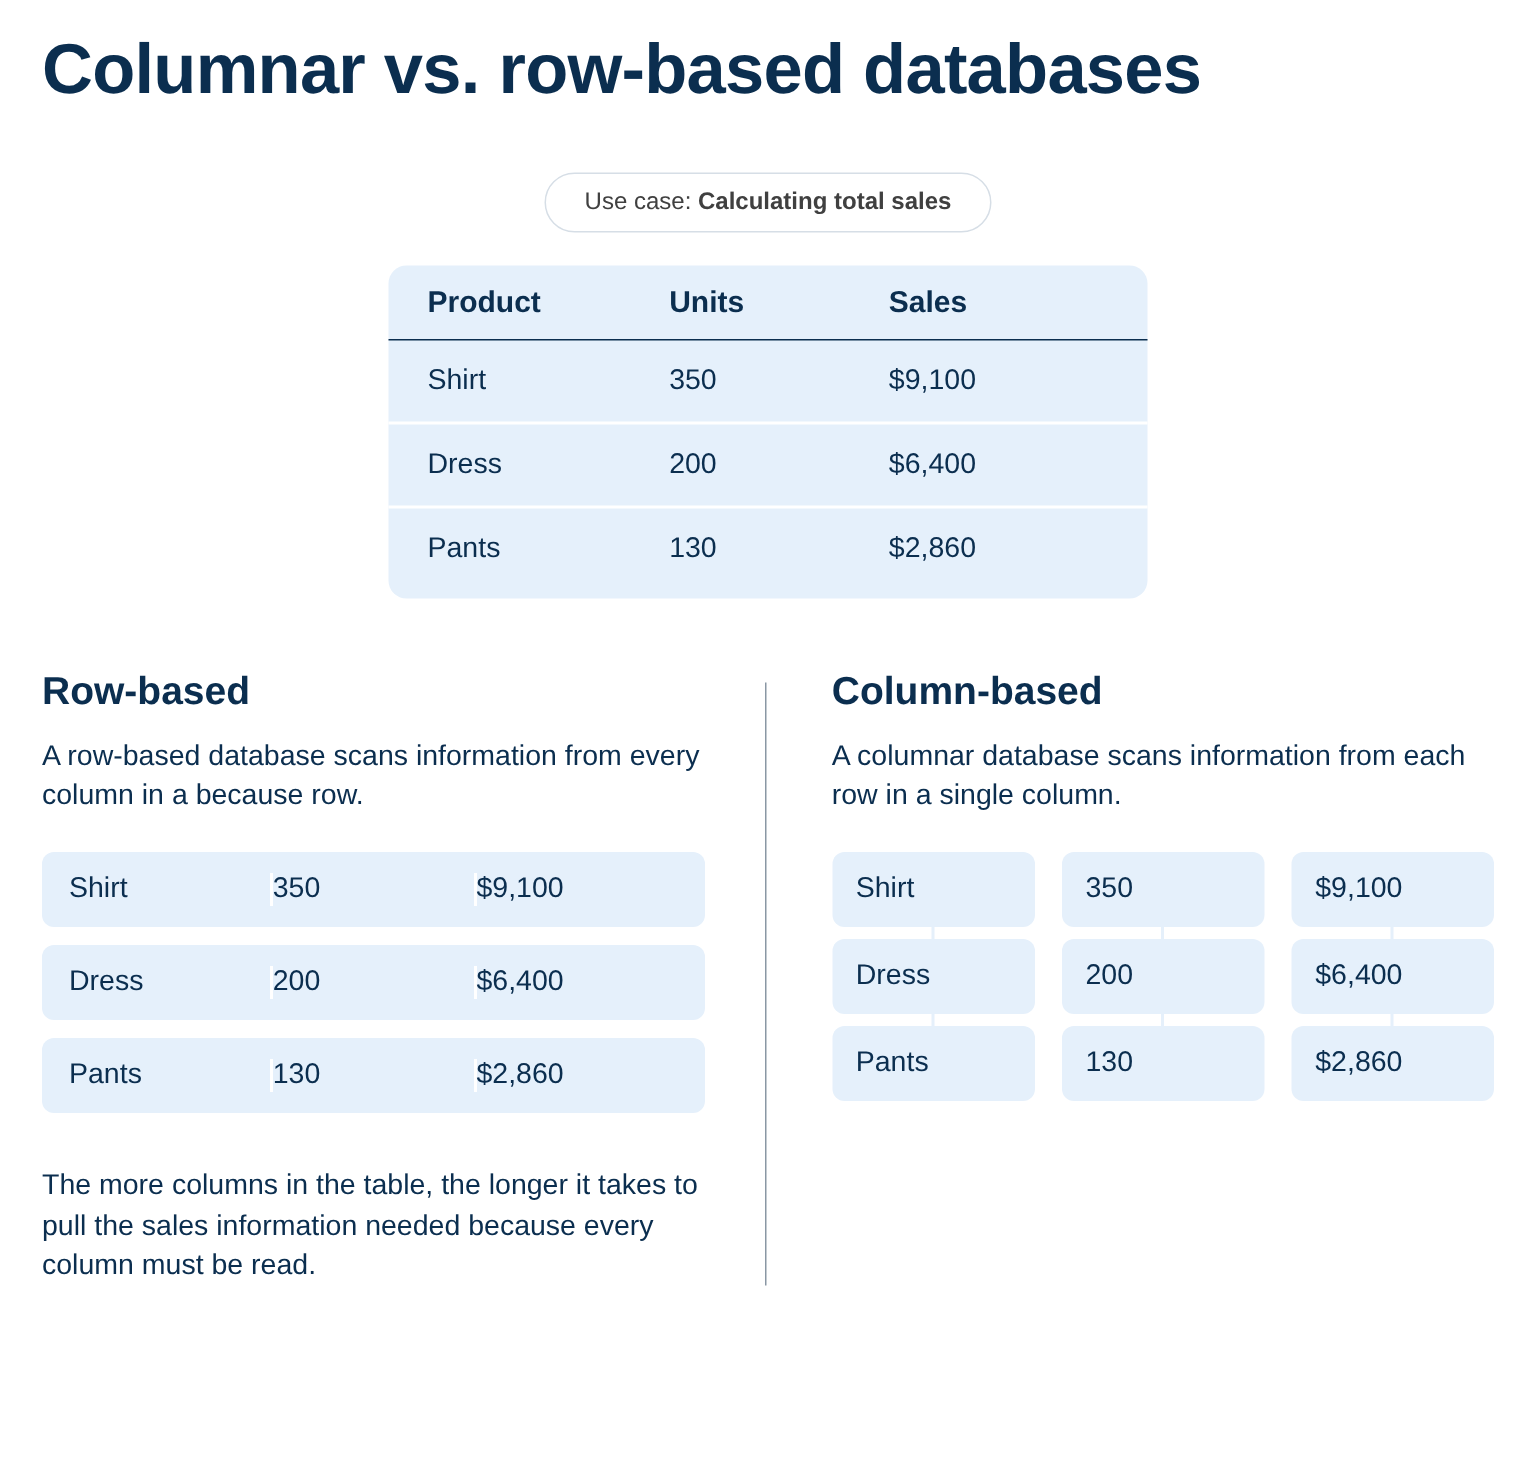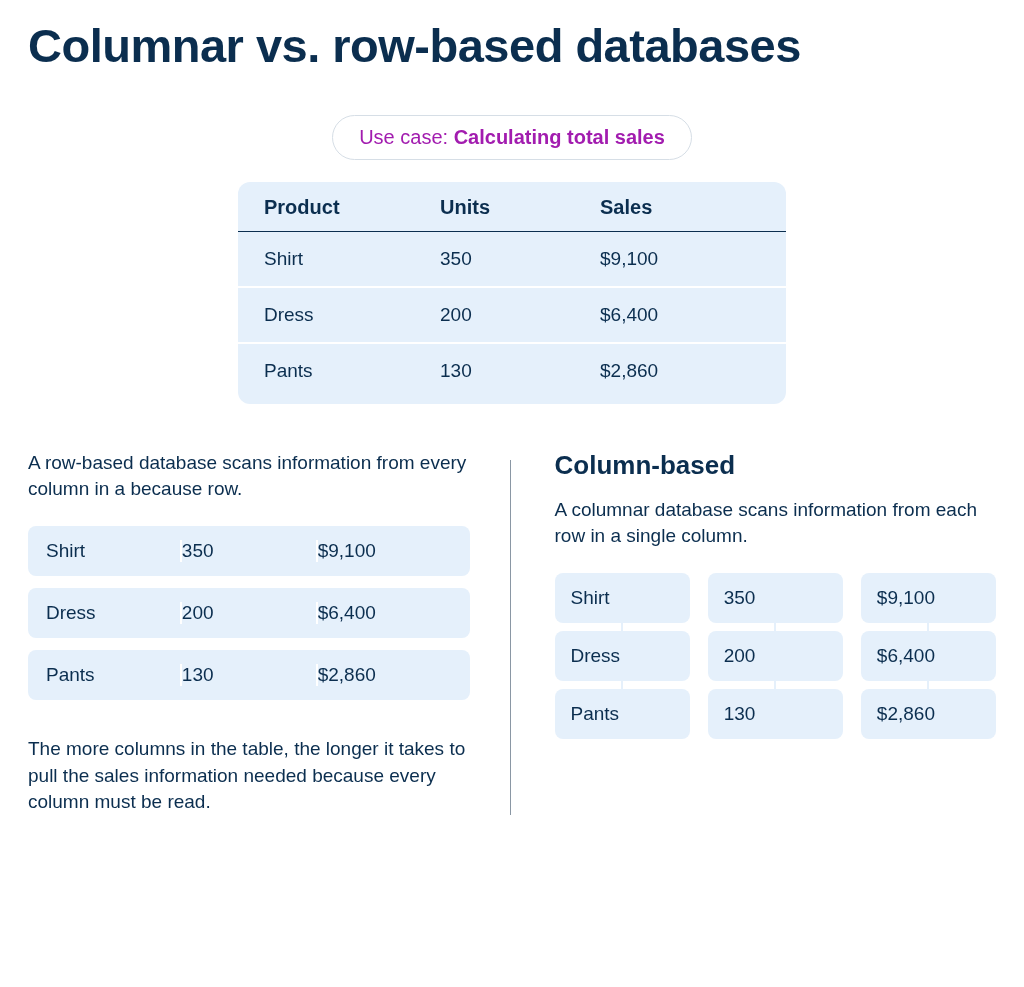--- a/index.html
+++ b/index.html
@@ -16,28 +16,28 @@
     color: #0b2e4f;
     letter-spacing: -0.5px;
     margin-bottom: 42px;
   }
   .usecase-container { display: flex; justify-content: center; }
   .usecase-pill {
     background: #ffffff;
     border: 1px solid #d6dee6;
     border-radius: 999px;
     padding: 10px 26px;
-    font-size: 20px;
-    color: #a21caf;
+    font-size: 16px;
+    color: #404040;
     margin-bottom: 22px;
   }
   .usecase-pill .bold { font-weight: 700; }
   .data-table-wrap { display:flex; justify-content:center; }
   .data-table {
-    width: 548px;
+    width: 506px;
     background: #e5f0fb;
     border-radius: 12px;
     padding: 14px 0 6px 0;
   }
   .data-table .head-row, .data-table .body-row {
     display:flex;
     padding: 0 26px;
   }
   .data-table .head-row { border-bottom: 1.5px solid #0b2e4f; padding-bottom: 12px; }
   .data-table .head-row .cell { font-weight: 700; font-size: 20px; color:#0b2e4f; }
@@ -132,20 +132,21 @@
     <div class="body-row">
       <div class="cell col-product">Pants</div>
       <div class="cell col-units">130</div>
       <div class="cell col-sales">$2,860</div>
     </div>
   </div>
 </div>
 
 <div class="bottom">
   <div class="col">
+    <h2>Row-based</h2>
     <p class="lead">A row-based database scans information from every column in a because row.</p>
     <div class="row-rows">
       <div class="rb-row">
         <div class="rb-cell">Shirt</div>
         <div class="rb-cell">350</div>
         <div class="rb-cell">$9,100</div>
       </div>
       <div class="rb-row">
         <div class="rb-cell">Dress</div>
         <div class="rb-cell">200</div>

